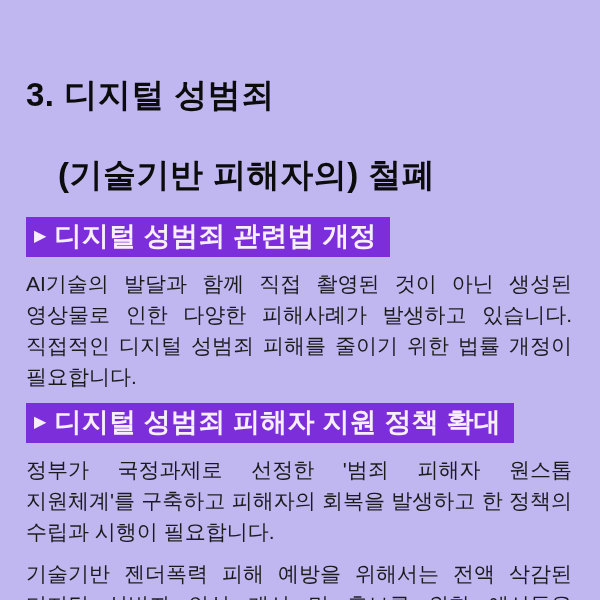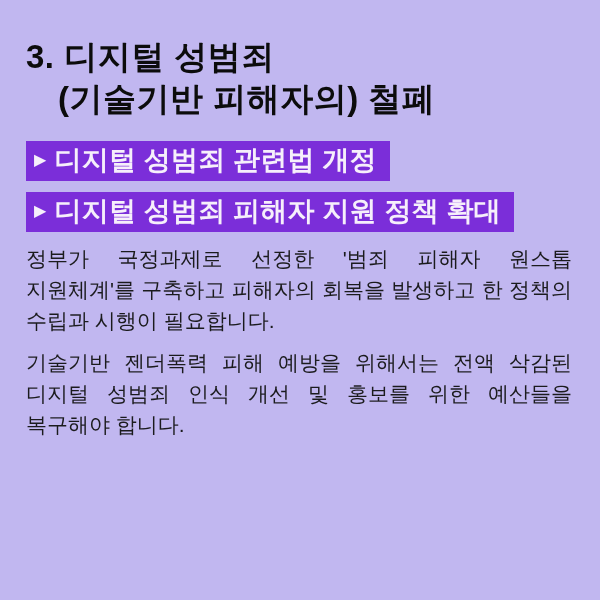--- a/index.html
+++ b/index.html
@@ -15,21 +15,21 @@
     padding: 36px 26px 0 26px;
   }
   .title {
     color: #0c0c0c;
     font-size: 33px;
     font-weight: 900;
     line-height: 42px;
     letter-spacing: 0.5px;
     margin-bottom: 21px;
   }
-  .title .t-line { display: block; }
+  .title .t-line { display: block; margin-top: 38px; }
   .title .t-line2 { padding-left: 32px; }
   section { margin-bottom: 11px; }
   .bar {
     display: inline-block;
     background: #7B2ED9;
     color: #F6EFFB;
     font-size: 27px;
     font-weight: 700;
     line-height: 29px;
     padding: 4px 13px 6px 8px;
@@ -59,20 +59,21 @@
 
   <h1 class="title">
     <span class="t-line">3. 디지털 성범죄</span>
     <span class="t-line t-line2">(기술기반 피해자의) 철폐</span>
   </h1>
 
   <section>
     <div class="bar">
       <span class="bullet">▶</span><span>디지털 성범죄 관련법 개정</span>
     </div>
+    <p class="body-text">AI기술의 발달과 함께 직접 촬영된 것이 아닌 생성된 영상물로 인한 다양한 피해사례가 발생하고 있습니다. 직접적인 디지털 성범죄 피해를 줄이기 위한 법률 개정이 필요합니다.</p>
   </section>
 
   <section>
     <div class="bar">
       <span class="bullet">▶</span><span>디지털 성범죄 피해자 지원 정책 확대</span>
     </div>
     <p class="body-text">정부가 국정과제로 선정한 '범죄 피해자 원스톱 지원체계'를 구축하고 피해자의 회복을 발생하고 한 정책의 수립과 시행이 필요합니다.</p>
   </section>
 
   <section>

